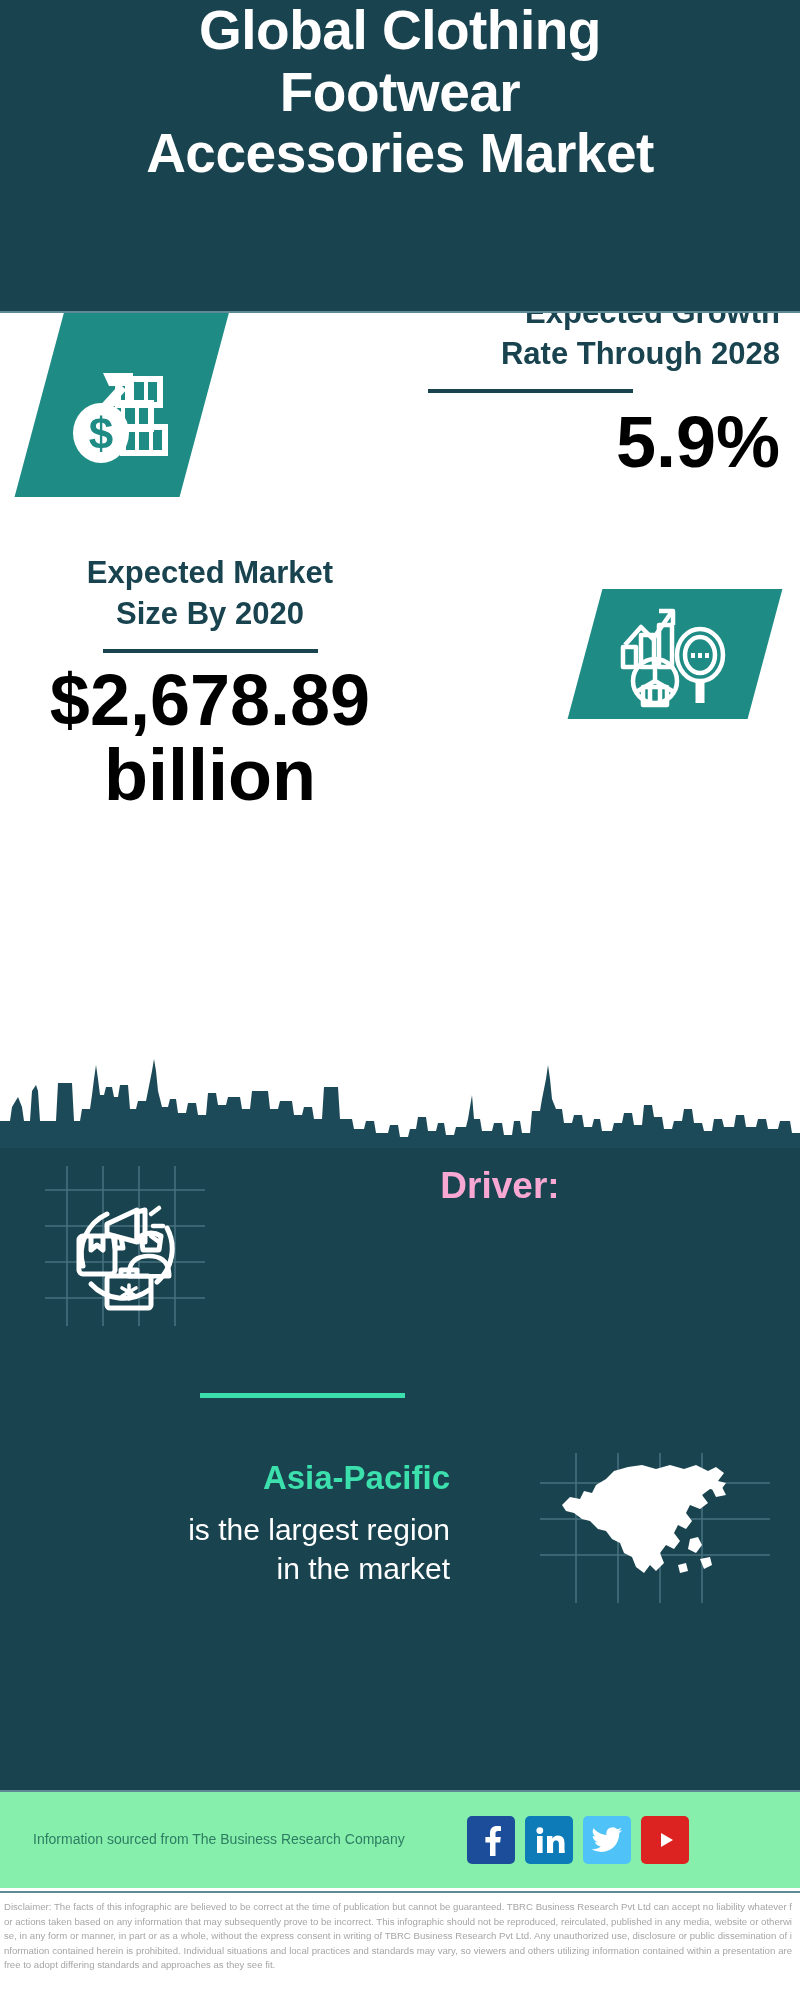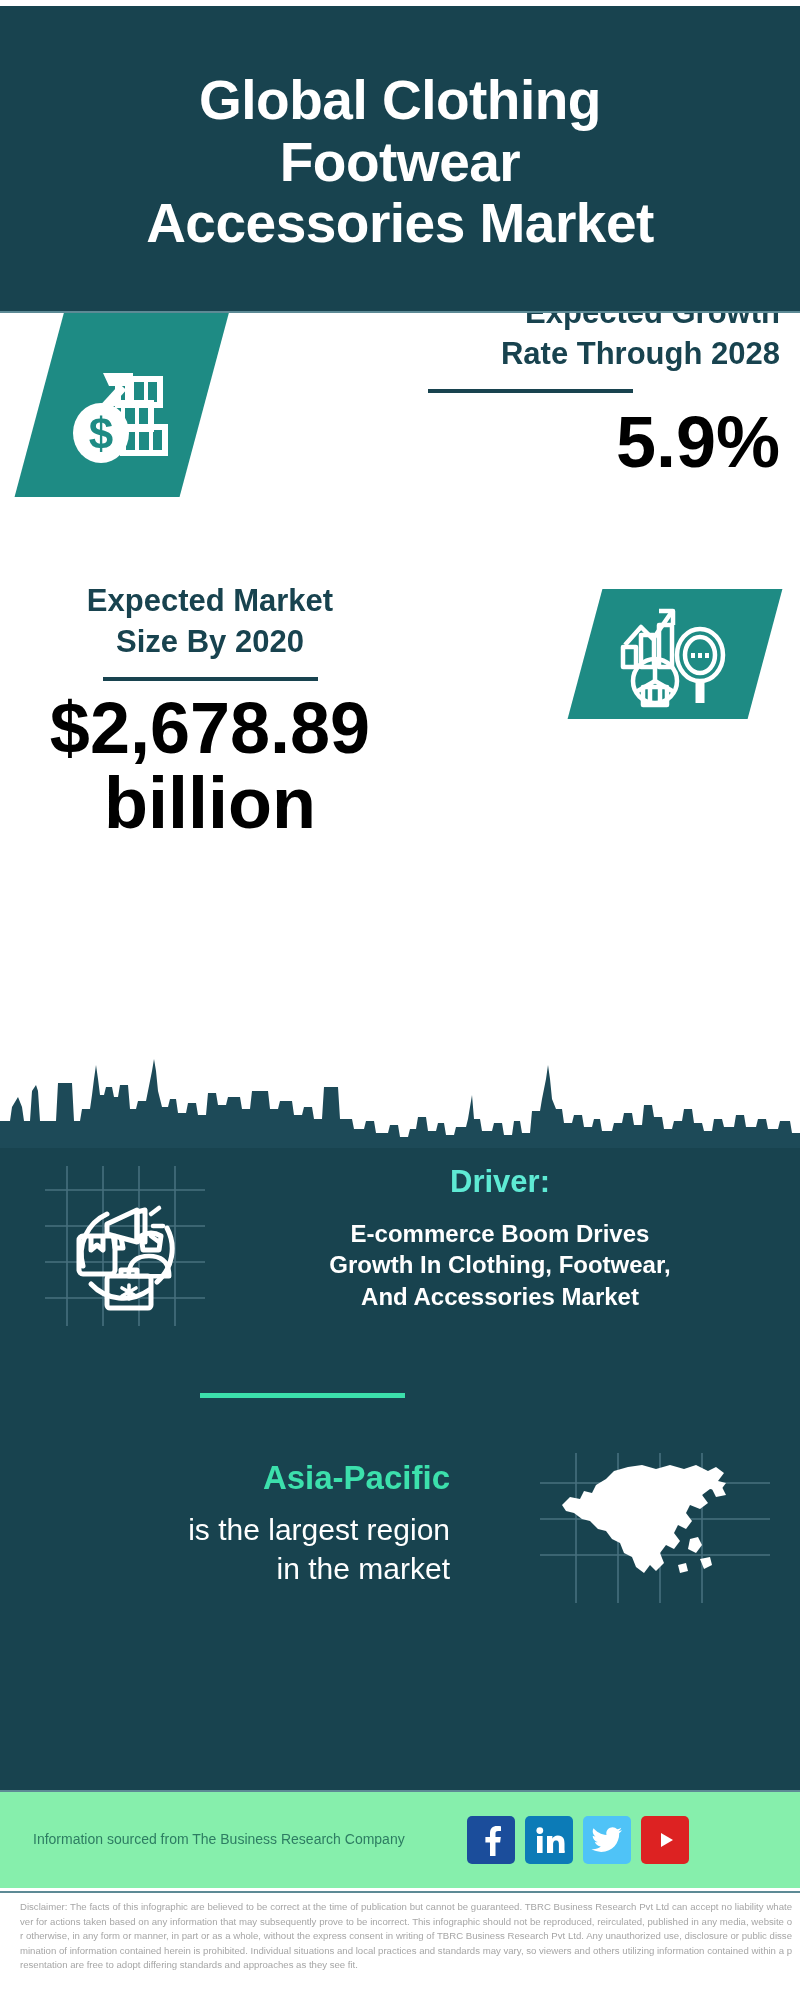--- a/index.html
+++ b/index.html
@@ -7,23 +7,23 @@
   body {
     font-family:"Liberation Sans", sans-serif;
     background:#ffffff;
     width:800px; height:2000px;
     position:relative; overflow:hidden;
   }
   .page { position:relative; width:800px; height:2000px; background:#fff; }
 
   
   .header {
-    position:absolute; left:0; top:6px; width:800px; height:313px;
+    position:absolute; left:0; top:0; width:800px; height:313px;
     background:#18434f;
-    display:flex; align-items:center; justify-content:center;
+    display:flex; align-items:flex-start; justify-content:center;
   }
   .header-title {
     color:#ffffff; font-weight:bold; font-size:55px; line-height:1.12;
     text-align:center; letter-spacing:-0.5px; padding:0 16px;
     font-family:"Liberation Sans", sans-serif;
   }
   .header-rule { position:absolute; left:0; top:311px; width:800px; height:3px; background:#5d8a95; }
 
   
   .white-zone { position:absolute; left:0; top:313px; width:800px; height:842px; background:#fff; overflow:hidden; }
@@ -44,38 +44,38 @@
     color:#18434f; font-weight:bold; font-size:31px; line-height:1.32;
     font-family:"Liberation Sans", sans-serif;
   }
   .rule-dark { width:205px; height:4px; background:#18434f; margin:14px auto 12px auto; }
   .big-teal {
     color:#000000; font-weight:bold; font-size:72px; line-height:1.05;
     font-family:"Liberation Sans", sans-serif;
   }
 
   
-  .blk2-text { position:absolute; left:20px; top:268px; width:380px; text-align:center; }
+  .blk2-text { position:absolute; left:20px; top:240px; width:380px; text-align:center; }
   .blk2-icon { left:585px; top:276px; width:180px; height:130px; }
   .rule-dark2 { width:215px; height:4px; background:#18434f; margin:14px auto 10px auto; }
 
   
   .skyline { position:absolute; left:0; bottom:0; width:800px; height:120px; }
 
   
   .dark-zone { position:absolute; left:0; top:1148px; width:800px; height:642px; background:#18434f; }
 
   .grid-box { position:absolute; }
   .grid-box svg { display:block; }
 
   
   .driver-icon { left:45px; top:18px; width:160px; height:160px; }
   .driver-text { position:absolute; left:215px; top:15px; width:570px; text-align:center; }
   .driver-head {
-    color:#5eead4; font-weight:bold; font-size:31px; line-height:1.25;
+    color:#f9a8d4; font-weight:bold; font-size:37px; line-height:1.25;
     font-family:"Liberation Sans", sans-serif;
   }
   .driver-body {
     color:#ffffff; font-weight:bold; font-size:24px; line-height:1.32; margin-top:16px;
     font-family:"Liberation Sans", sans-serif;
   }
 
   .mint-divider { position:absolute; left:200px; top:245px; width:205px; height:5px; background:#3ce0ac; }
 
   
@@ -104,21 +104,21 @@
   .social { display:flex; gap:10px; margin-left:14px; align-items:center; }
   .sicon { width:48px; height:48px; border-radius:5px; display:flex; align-items:center; justify-content:center; }
   .s-fb { background:#1b4d9b; }
   .s-li { background:#0c7bb7; }
   .s-tw { background:#4fc3f7; }
   .s-yt { background:#dd2222; }
 
   .disclaimer {
     position:absolute; left:0; top:1891px; width:800px; height:109px;
     background:#fff; border-top:2px solid #5d8a95;
-    padding:7px 8px 0 20px;
+    padding:7px 8px 0 4px;
   }
   .disclaimer p {
     color:#a6a6a6; font-size:9.6px; line-height:1.52; text-align:justify;
     font-family:"Liberation Sans", sans-serif; word-break:break-all;
   }
 </style>
 </head>
 <body>
 
 <div class="page">
@@ -281,25 +281,20 @@
         <g stroke="#ffffff" stroke-width="3.6" stroke-linecap="round">
           <line x1="84" y1="119" x2="84" y2="133"></line>
           <line x1="77" y1="122" x2="91" y2="130"></line>
           <line x1="91" y1="122" x2="77" y2="130"></line>
         </g>
       </svg>
     </div>
 
     <div class="driver-text">
       <div class="driver-head">Driver:</div>
-      <div class="driver-body">
-        <div>E-commerce Boom Drives</div>
-        <div>Growth In Clothing, Footwear,</div>
-        <div>And Accessories Market</div>
-      </div>
     </div>
 
     <div class="mint-divider"></div>
 
     <div class="region-text">
       <div class="region-head">Asia-Pacific</div>
       <div class="region-sub">
         <div>is the largest region</div>
         <div>in the market</div>
       </div>

